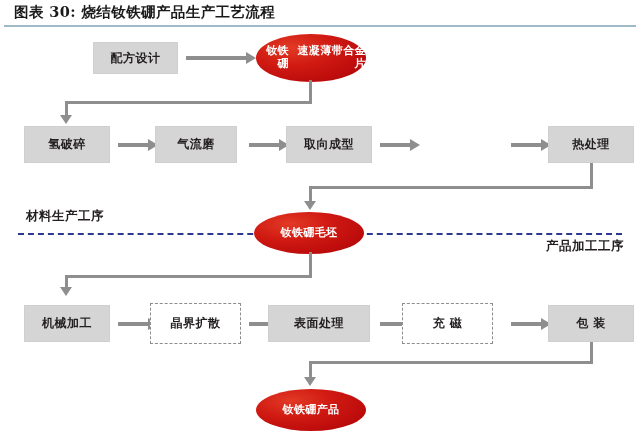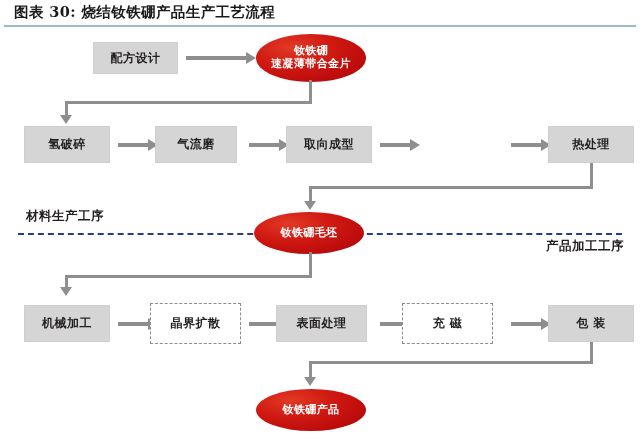--- a/index.html
+++ b/index.html
@@ -51,29 +51,29 @@
     background:#ffffff;
     border:1px dashed #8d8d8d;
   }
 
   
   .ell{
     position:absolute;
     border-radius:50%;
     background:radial-gradient(ellipse at 32% 28%, #e23a26 0%, #d01a12 38%, #bd0c0c 72%, #a80707 100%);
     display:flex;
-    flex-direction:column;
+    flex-direction:row;
     align-items:center;
     justify-content:center;
     color:#ffffff;
     font-size:11px;
     font-weight:700;
     letter-spacing:.4px;
     line-height:1.15;
-    text-align:center;
+    text-align:right;
   }
   .ell .l1{display:block;}
   .ell .l2{display:block;}
 
   
   .seg{position:absolute;background:#8e8e8e;}
   .seg.h{height:3px;}
   .seg.v{width:3px;}
 
   .arrow-down{
@@ -186,21 +186,21 @@
     <div class="shaft" style="width:30px;"></div>
       <div class="head"></div>
   </div>
 
   <div class="pbox dashed" style="left:150px;top:303px;width:91px;height:41px;">晶界扩散</div>
   <div class="flat-arrow" style="left:249px;top:318px;width:40px;">
     <div class="shaft" style="width:30px;"></div>
       <div class="head"></div>
   </div>
 
-  <div class="pbox" style="left:276px;top:305px;width:91px;height:37px;">表面处理</div>
+  <div class="pbox" style="left:268px;top:305px;width:102px;height:37px;">表面处理</div>
   <div class="flat-arrow" style="left:380px;top:318px;width:40px;">
     <div class="shaft" style="width:30px;"></div>
       <div class="head"></div>
   </div>
 
   <div class="pbox dashed" style="left:402px;top:303px;width:91px;height:41px;">充 磁</div>
   <div class="flat-arrow" style="left:511px;top:318px;width:40px;">
     <div class="shaft" style="width:30px;"></div>
       <div class="head"></div>
   </div>

